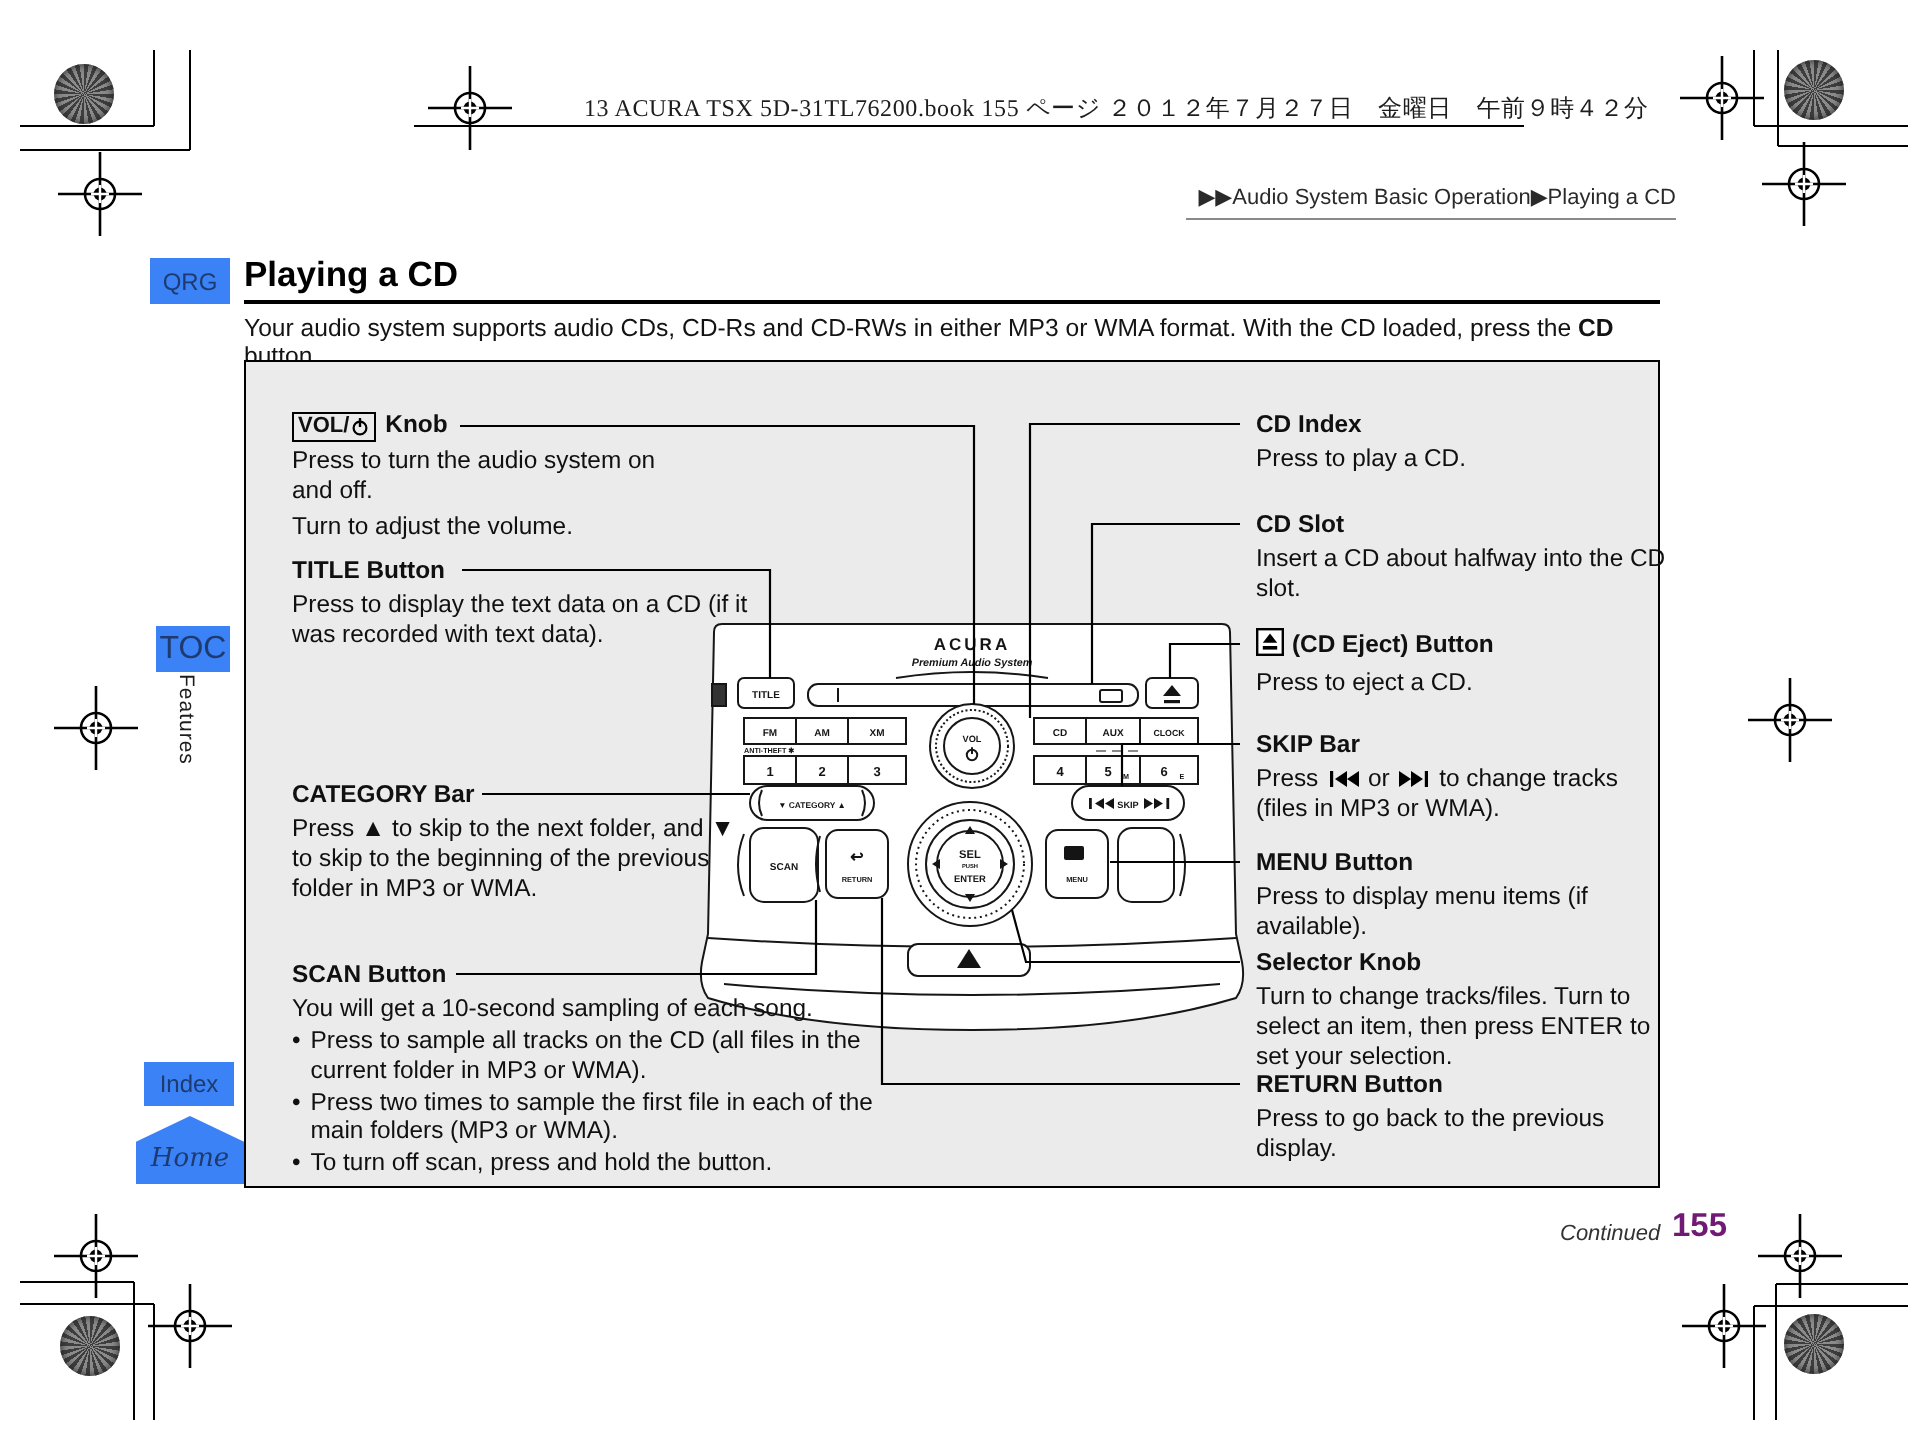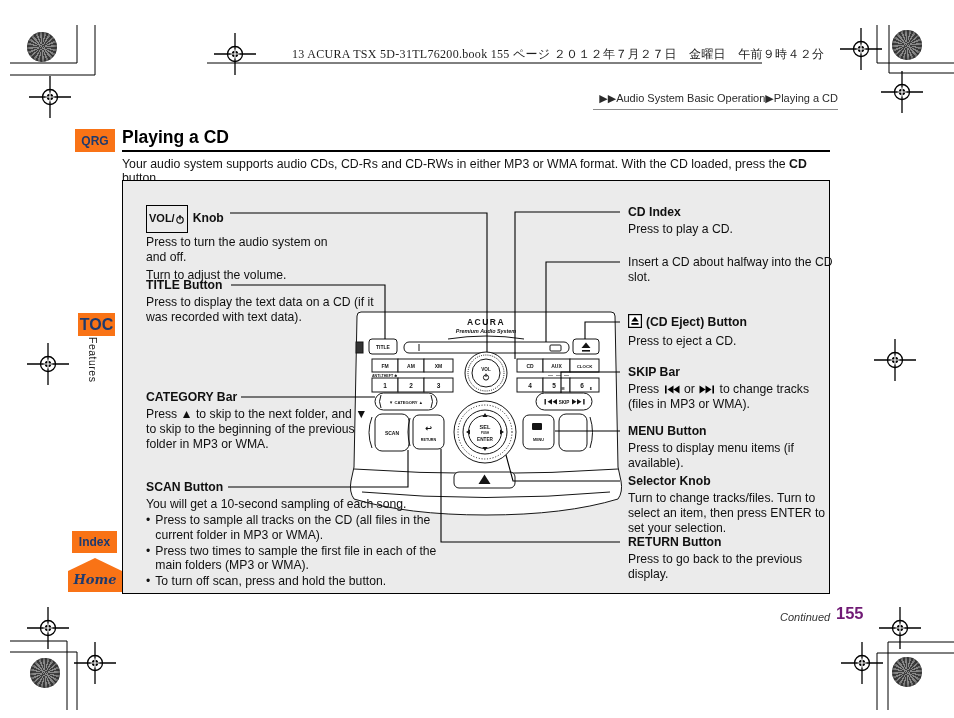--- a/index.html
+++ b/index.html
@@ -8,34 +8,34 @@
   .abs{position:absolute}
   svg text{stroke:none;fill:#141414;font-family:"Liberation Sans",sans-serif}
   .printmarks{left:0;top:0;pointer-events:none}
   .xhair{pointer-events:none}
   .bullseye{width:30px;height:30px;border-radius:50%;
     background:repeating-conic-gradient(#3e3e3e 0deg 9deg,#8b8b8b 9deg 18deg);
     box-shadow:inset 0 0 4px #222}
   .print-header{left:292px;top:46px;font-family:"Liberation Serif",serif;font-size:12px;color:#1d1d1d;letter-spacing:.3px;white-space:nowrap}
   .breadcrumb{top:92px;right:116px;font-size:11px;font-weight:normal;color:#2a2a2a;white-space:nowrap}
   .breadcrumb-rule{left:593px;top:109px;width:245px;height:1px;background:#8a8a8a}
-  .tab{background:#f97316;color:#1e3a6e;font-weight:bold;display:flex;align-items:center;justify-content:center;cursor:pointer}
+  .tab{background:#3b82f6;color:#1e3a6e;font-weight:normal;display:flex;align-items:center;justify-content:center;cursor:pointer}
   .tab-qrg{left:75px;top:129px;width:40px;height:23px;font-size:12px}
   .tab-toc{left:78px;top:313px;width:37px;height:23px;font-size:16px}
   .features-label{left:87px;top:337px;writing-mode:vertical-rl;font-size:10.5px;color:#1c1c1c;letter-spacing:.5px}
   .tab-index{left:72px;top:531px;width:45px;height:22px;font-size:12px}
   .tab-home{left:68px;top:558px;width:54px;height:34px;clip-path:polygon(50% 0,100% 38%,100% 100%,0 100%,0 38%);
     font-family:"DejaVu Serif",serif;font-style:italic;font-size:13px;align-items:flex-end;padding-bottom:5px}
   .page-title{left:122px;top:127px;font-size:17.5px;font-weight:bold;color:#000}
   .title-rule{left:122px;top:150px;width:708px;height:2px;background:#000}
   .intro{left:122px;top:157px;width:716px;font-size:12.3px;color:#131313}
   .figure{left:122px;top:180px;width:708px;height:414px;background:#ebebeb;border:1px solid #000}
   .co{position:absolute;font-size:12.2px;line-height:1.22;color:#101010}
   .co-head{font-weight:bold;white-space:nowrap;margin-bottom:2px}
-  .volbox{display:inline-flex;align-items:center;border:1.2px solid #000;padding:13px 2px;margin-right:5px;font-size:11px;height:15px;background:#ebebeb}
+  .volbox{display:inline-flex;align-items:center;border:1.2px solid #000;padding:0 2px;margin-right:5px;font-size:11px;height:15px;background:#ebebeb}
   .ejbox{display:inline-block;vertical-align:-2px;margin-right:4px}
   .p2{margin-top:3px}
   .bullet{display:flex;margin-top:1px}
   .bullet::before{content:"•";margin-right:5px}
   .skipicon{vertical-align:-1px;margin:0 1px}
   .continued{left:780px;top:611px;font-style:italic;font-size:11px;color:#333}
   .page-num{left:836px;top:604px;font-size:16.5px;font-weight:bold;color:#701a75}
 </style>
 </head>
 <body>
@@ -284,20 +284,21 @@
         <span>To turn off scan, press and hold the button.</span>
       </div>
   </div>
 
   <div class="co" style="left:505px;top:24px;width:200px">
     <div class="co-head">CD Index</div>
     <div>Press to play a CD.</div>
   </div>
 
   <div class="co" style="left:505px;top:74px;width:212px">
+    <div class="co-head">CD Slot</div>
     <div>Insert a CD about halfway into the CD slot.</div>
   </div>
 
   <div class="co" style="left:505px;top:133px;width:205px">
     <div class="co-head">
       <span class="ejbox"><svg width="14" height="14" viewBox="0 0 14 14">
             <rect x="0.6" y="0.6" width="12.8" height="12.8" fill="#fff" stroke="#000" stroke-width="1.2"></rect>
             <path d="M7,2.8 L10.6,7.4 L3.4,7.4 Z" fill="#000"></path>
             <rect x="3.4" y="9" width="7.2" height="1.8" fill="#000"></rect>
           </svg></span><span>(CD Eject) Button</span>

